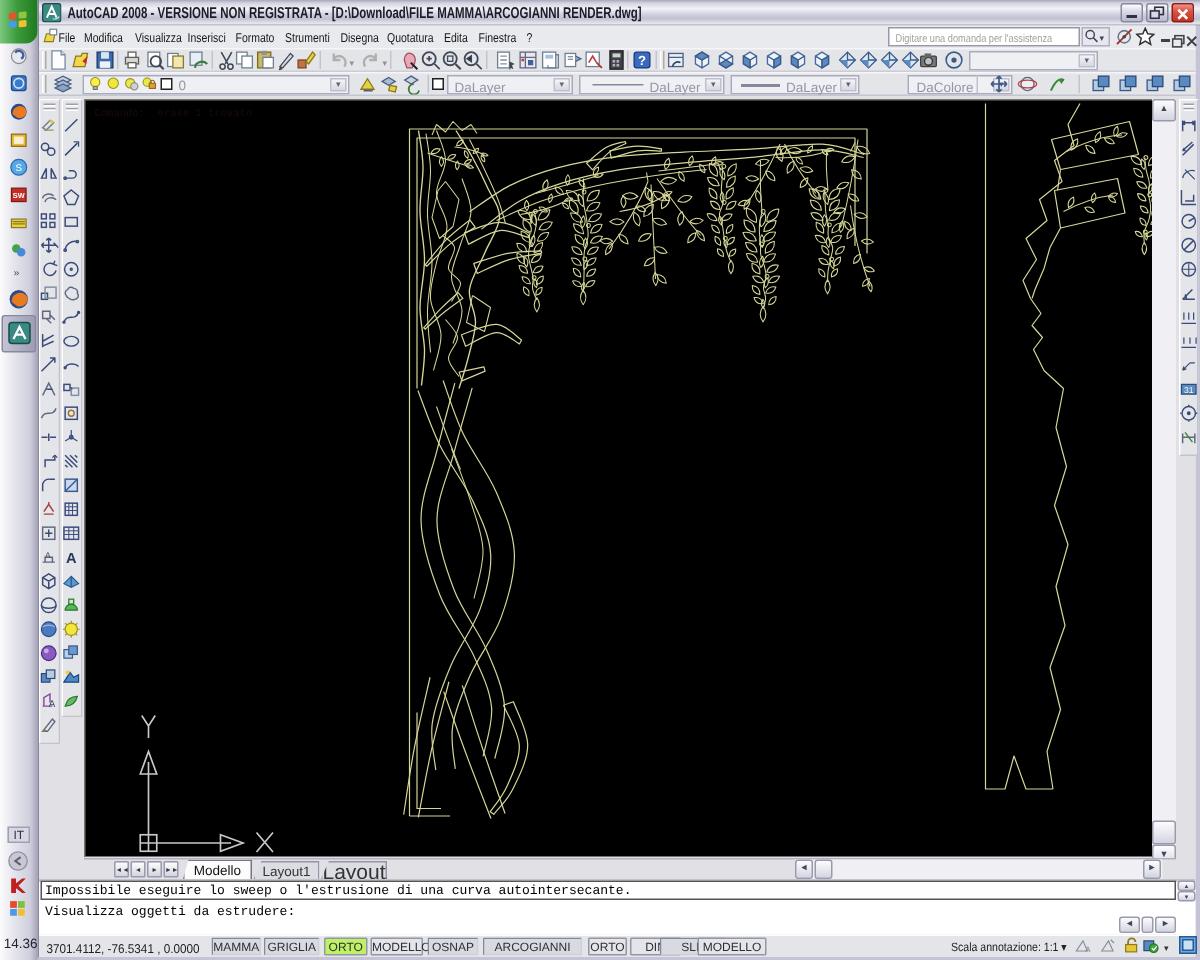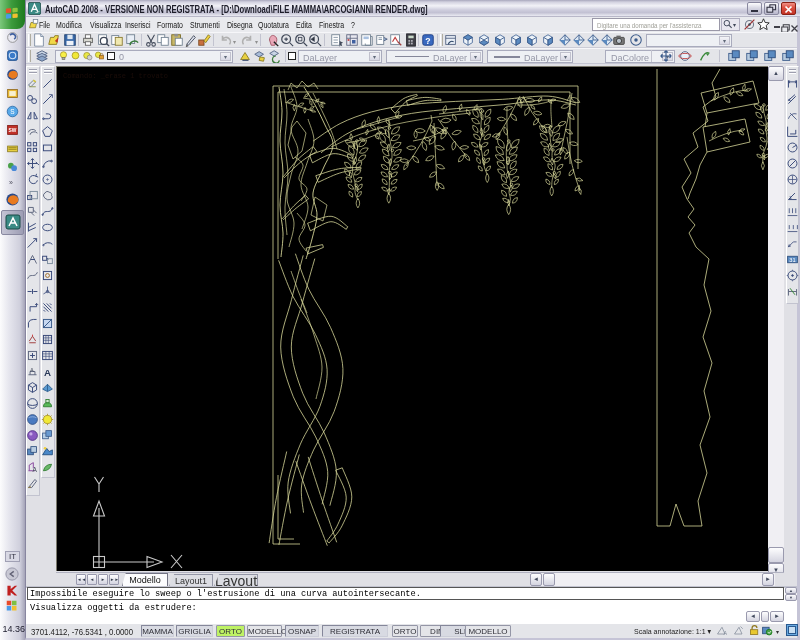--- a/index.html
+++ b/index.html
@@ -1143,21 +1143,21 @@
 <div class="tbtn" style="left:746px;top:611px;width:14px;height:11px;color:#40485c;font-size:6px;text-align:center;line-height:9px">◄</div>
 <div class="tbtn" style="left:761px;top:611px;width:8px;height:11px"></div>
 <div class="tbtn" style="left:770px;top:611px;width:14px;height:11px;color:#40485c;font-size:6px;text-align:center;line-height:9px">►</div>
 <div class="abs" style="left:26px;top:623px;width:771px;height:15px;background:#e4e5e9;border-top:1px solid #fff"></div>
 <div class="abs" style="left:31px;top:627px;font-size:8.5px;color:#222;transform:scaleX(0.92);transform-origin:left top;white-space:nowrap">3701.4112, -76.5341 , 0.0000</div>
 <div class="sbtn" style="left:141px;top:625px;width:33px;background:#d8dae2;border-color:#85879a #ccced8 #ccced8 #85879a">MAMMA</div>
 <div class="sbtn" style="left:176px;top:625px;width:37px;background:#d8dae2;border-color:#85879a #ccced8 #ccced8 #85879a">GRIGLIA</div>
 <div class="sbtn" style="left:216px;top:625px;width:29px;background:#bef264">ORTO</div>
 <div class="sbtn" style="left:247px;top:625px;width:35px;background:#e4e5e9">MODELLO</div>
 <div class="sbtn" style="left:285px;top:625px;width:34px;background:#d8dae2;border-color:#85879a #ccced8 #ccced8 #85879a">OSNAP</div>
-<div class="sbtn" style="left:322px;top:625px;width:66px;background:#d8dae2;border-color:#85879a #ccced8 #ccced8 #85879a">REGISTRATA</div>
+<div class="sbtn" style="left:322px;top:625px;width:66px;background:#d8dae2;border-color:#85879a #ccced8 #ccced8 #85879a">ARCOGIANNI</div>
 <div class="sbtn" style="left:392px;top:625px;width:26px;background:#e4e5e9">ORTO</div>
 <div class="sbtn" style="left:420px;top:625px;width:34px;background:#e4e5e9">DIN</div>
 <div class="sbtn" style="left:440px;top:625px;width:44px;background:#d8dae2;border-color:#85879a #ccced8 #ccced8 #85879a">SLN</div>
 <div class="sbtn" style="left:465px;top:625px;width:46px;background:#e4e5e9">MODELLO</div>
 <div class="abs" style="left:634px;top:627px;font-size:8px;color:#222;transform:scaleX(0.88);transform-origin:left top;white-space:nowrap">Scala annotazione: 1:1 ▾</div>
 <svg style="position:absolute;left:716px;top:625px" width="12" height="12" viewBox="0 0 16 16">
     <path d="M2,12 L8,3 l4,9 z" fill="none" stroke="#808a98"></path>
     <text x="10" y="13" font-size="7" fill="#808a98" font-family="Liberation Sans">A</text>
   </svg>
 <svg style="position:absolute;left:733px;top:625px" width="12" height="12" viewBox="0 0 16 16">

